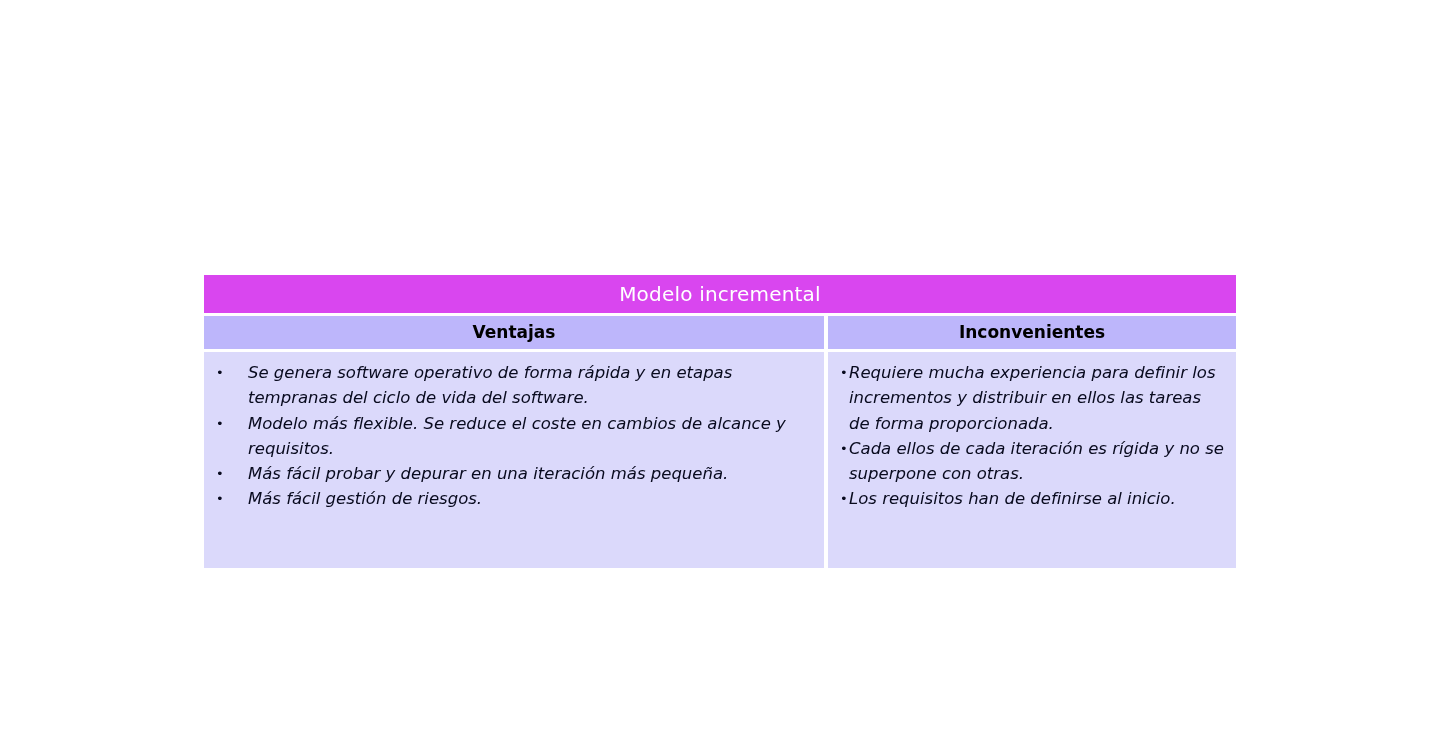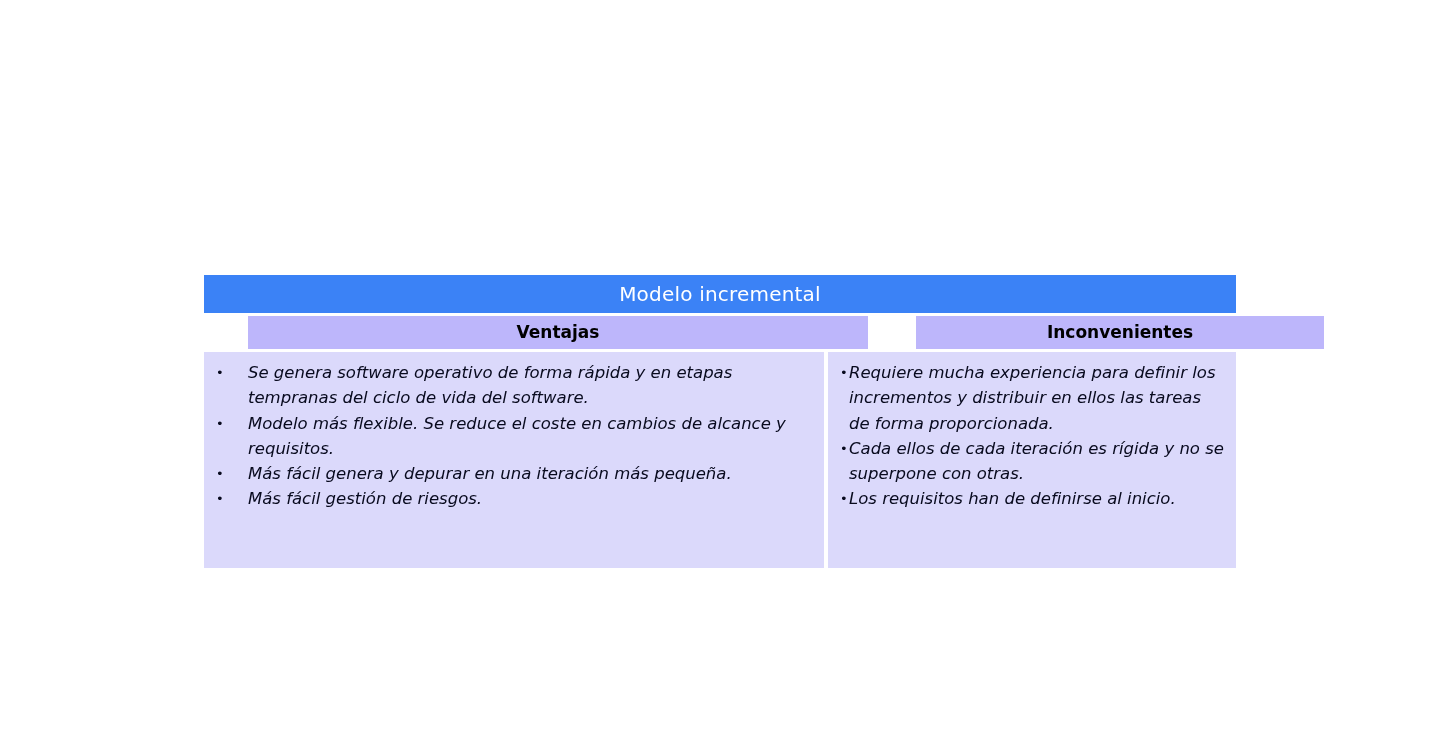--- a/index.html
+++ b/index.html
@@ -19,21 +19,21 @@
 
   
   .table-wrap {
     position: absolute;
     left: 204px;
     top: 275px;
     width: 1032px;
   }
 
   .title-bar {
-    background: #3b82f6;
+    background: #d946ef;
     height: 38px;
     line-height: 38px;
     text-align: center;
     color: #ffffff;
     font-size: 20px;
     font-weight: 400;
     letter-spacing: 0.2px;
   }
 
   .header-row,
@@ -48,21 +48,20 @@
   .col-right { width: 408px; flex: 0 0 408px; }
 
   .header-cell {
     background: #bdb6fb;
     height: 33px;
     line-height: 33px;
     text-align: center;
     color: #000000;
     font-size: 17px;
     font-weight: 700;
-    margin-left: 44px;
   }
 
   .body-cell {
     background: #dbd9fb;
     min-height: 216px;
     padding: 8px 10px 12px 0;
     box-sizing: border-box;
   }
 
   
@@ -109,21 +108,21 @@
     <div class="col-gap"></div>
     <div class="col-right header-cell">Inconvenientes</div>
   </div>
 
   <div class="body-row">
 
     <div class="col-left body-cell">
       <ul class="bullet-list">
         <li class="bullet-item">Se genera software operativo de forma rápida y en etapas tempranas del ciclo de vida del software.</li>
         <li class="bullet-item">Modelo más flexible. Se reduce el coste en cambios de alcance y requisitos.</li>
-        <li class="bullet-item">Más fácil genera y depurar en una iteración más pequeña.</li>
+        <li class="bullet-item">Más fácil probar y depurar en una iteración más pequeña.</li>
         <li class="bullet-item">Más fácil gestión de riesgos.</li>
       </ul>
     </div>
 
     <div class="col-gap"></div>
 
     <div class="col-right body-cell">
       <ul class="bullet-list">
         <li class="bullet-item">Requiere mucha experiencia para definir los incrementos y distribuir en ellos las tareas de forma proporcionada.</li>
         <li class="bullet-item">Cada ellos de cada iteración es rígida y no se superpone con otras.</li>

